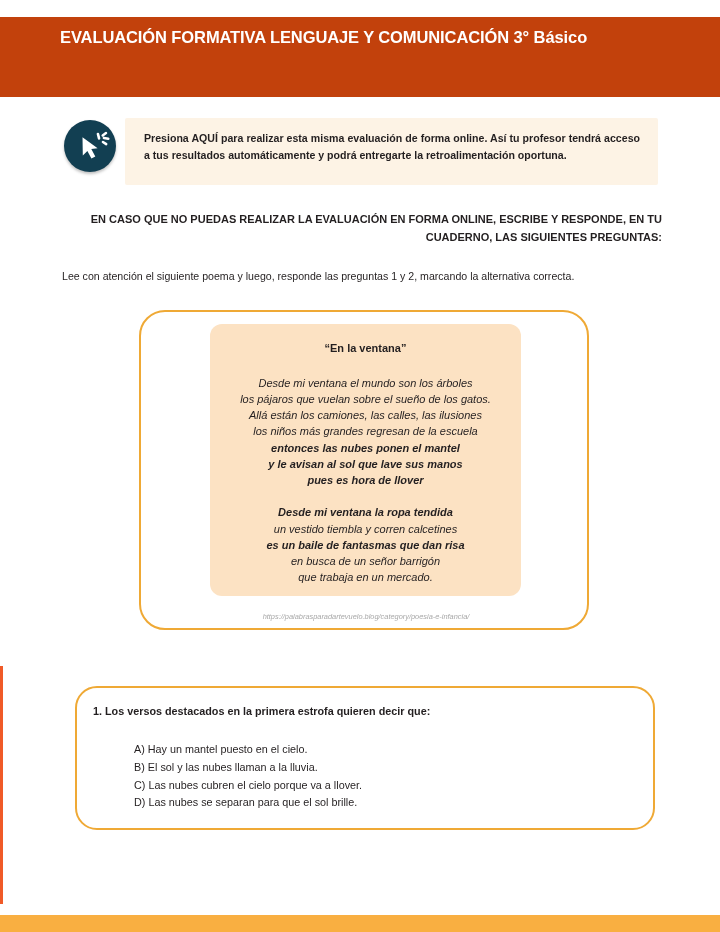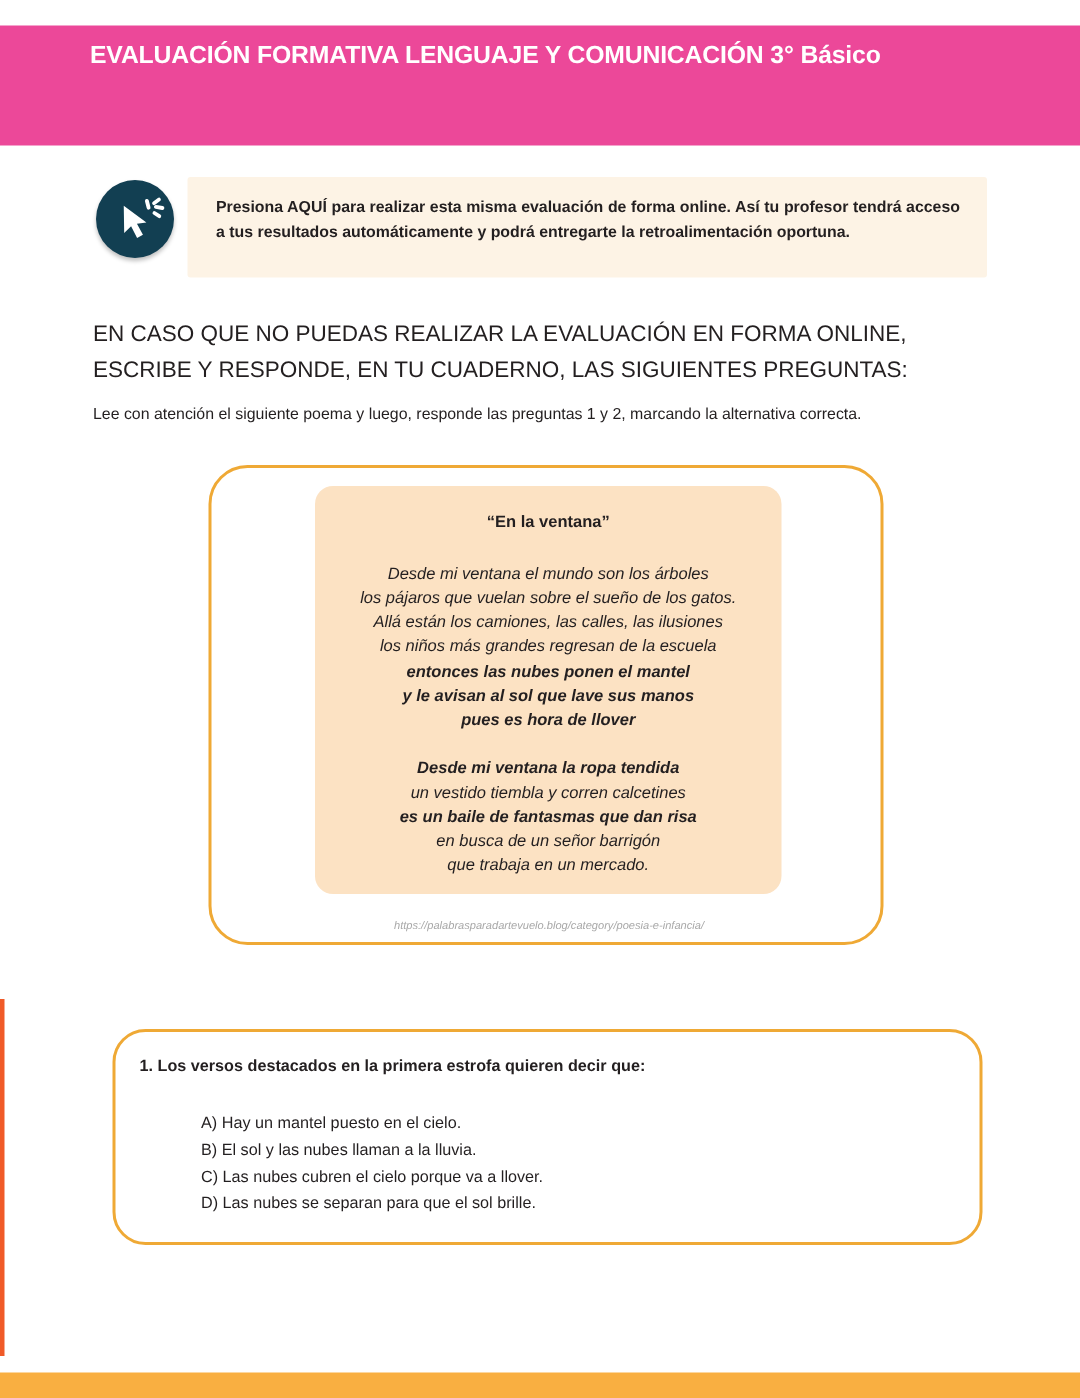--- a/index.html
+++ b/index.html
@@ -17,21 +17,21 @@
     color: #231f20;
   }
 
   
   .header-band {
     position: absolute;
     left: 0;
     top: 17px;
     width: 720px;
     height: 80px;
-    background: #ec4899;
+    background: #c2410c;
     box-sizing: border-box;
     padding: 9px 44px 0 60px;
   }
   .header-title {
     font-size: 16.5px;
     font-weight: bold;
     color: #ffffff;
     line-height: 1.45;
     letter-spacing: -0.1px;
     margin: 0;
@@ -88,24 +88,25 @@
     box-shadow: 0 2px 3px rgba(0,0,0,0.25);
   }
   .cursor-badge svg { display: block; }
 
   
   .notice {
     position: absolute;
     left: 62px;
     top: 211px;
     width: 600px;
-    font-size: 15px;
-    font-weight: normal;
+    font-size: 11px;
+    font-weight: bold;
     line-height: 1.6;
     color: #231f20;
+    text-align: right;
   }
   .lead {
     position: absolute;
     left: 62px;
     top: 268px;
     width: 596px;
     font-size: 10.6px;
     line-height: 1.62;
     text-align: justify;
     color: #231f20;

